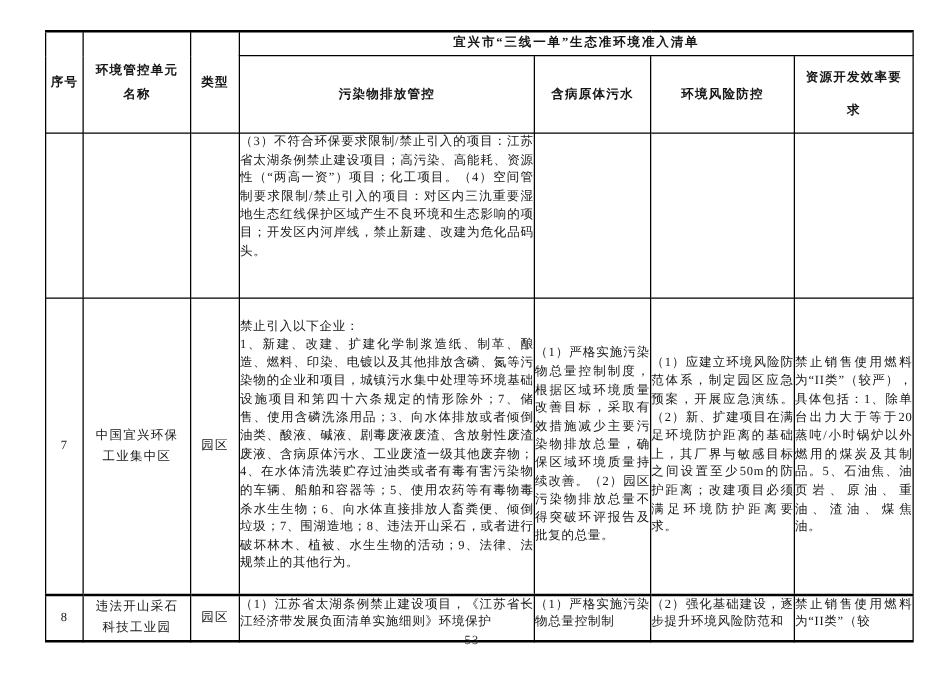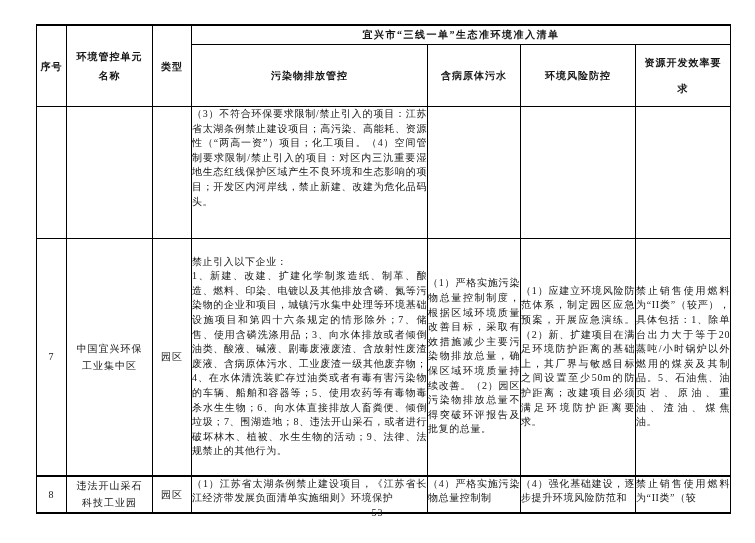--- a/index.html
+++ b/index.html
@@ -108,22 +108,22 @@
         <td class="c-text">（1）应建立环境风险防范体系，制定园区应急预案，开展应急演练。（2）新、扩建项目在满足环境防护距离的基础上，其厂界与敏感目标之间设置至少50m的防护距离；改建项目必须满足环境防护距离要求。</td>
         <td class="c-text">禁止销售使用燃料为“II类”（较严），具体包括：1、除单台出力大于等于20蒸吨/小时锅炉以外燃用的煤炭及其制品。5、石油焦、油页岩、原油、重油、渣油、煤焦油。</td>
       </tr>
 
       <tr class="r-8">
         <td class="c-center">8</td>
         <td class="c-center">违法开山采石
 科技工业园</td>
         <td class="c-center">园区</td>
         <td class="c-text"><div class="clip8">（1）江苏省太湖条例禁止建设项目，《江苏省长江经济带发展负面清单实施细则》环境保护</div></td>
-        <td class="c-text"><div class="clip8">（4）严格实施污染物总量控制制</div></td>
-        <td class="c-text"><div class="clip8">（4）强化基础建设，逐步提升环境风险防范和</div></td>
+        <td class="c-text"><div class="clip8">（1）严格实施污染物总量控制制</div></td>
+        <td class="c-text"><div class="clip8">（2）强化基础建设，逐步提升环境风险防范和</div></td>
         <td class="c-text"><div class="clip8">禁止销售使用燃料为“II类”（较</div></td>
       </tr>
     </tbody>
   </table>
 
   <div class="page-number">53</div>
 
 </div>
 
 </body></html>

